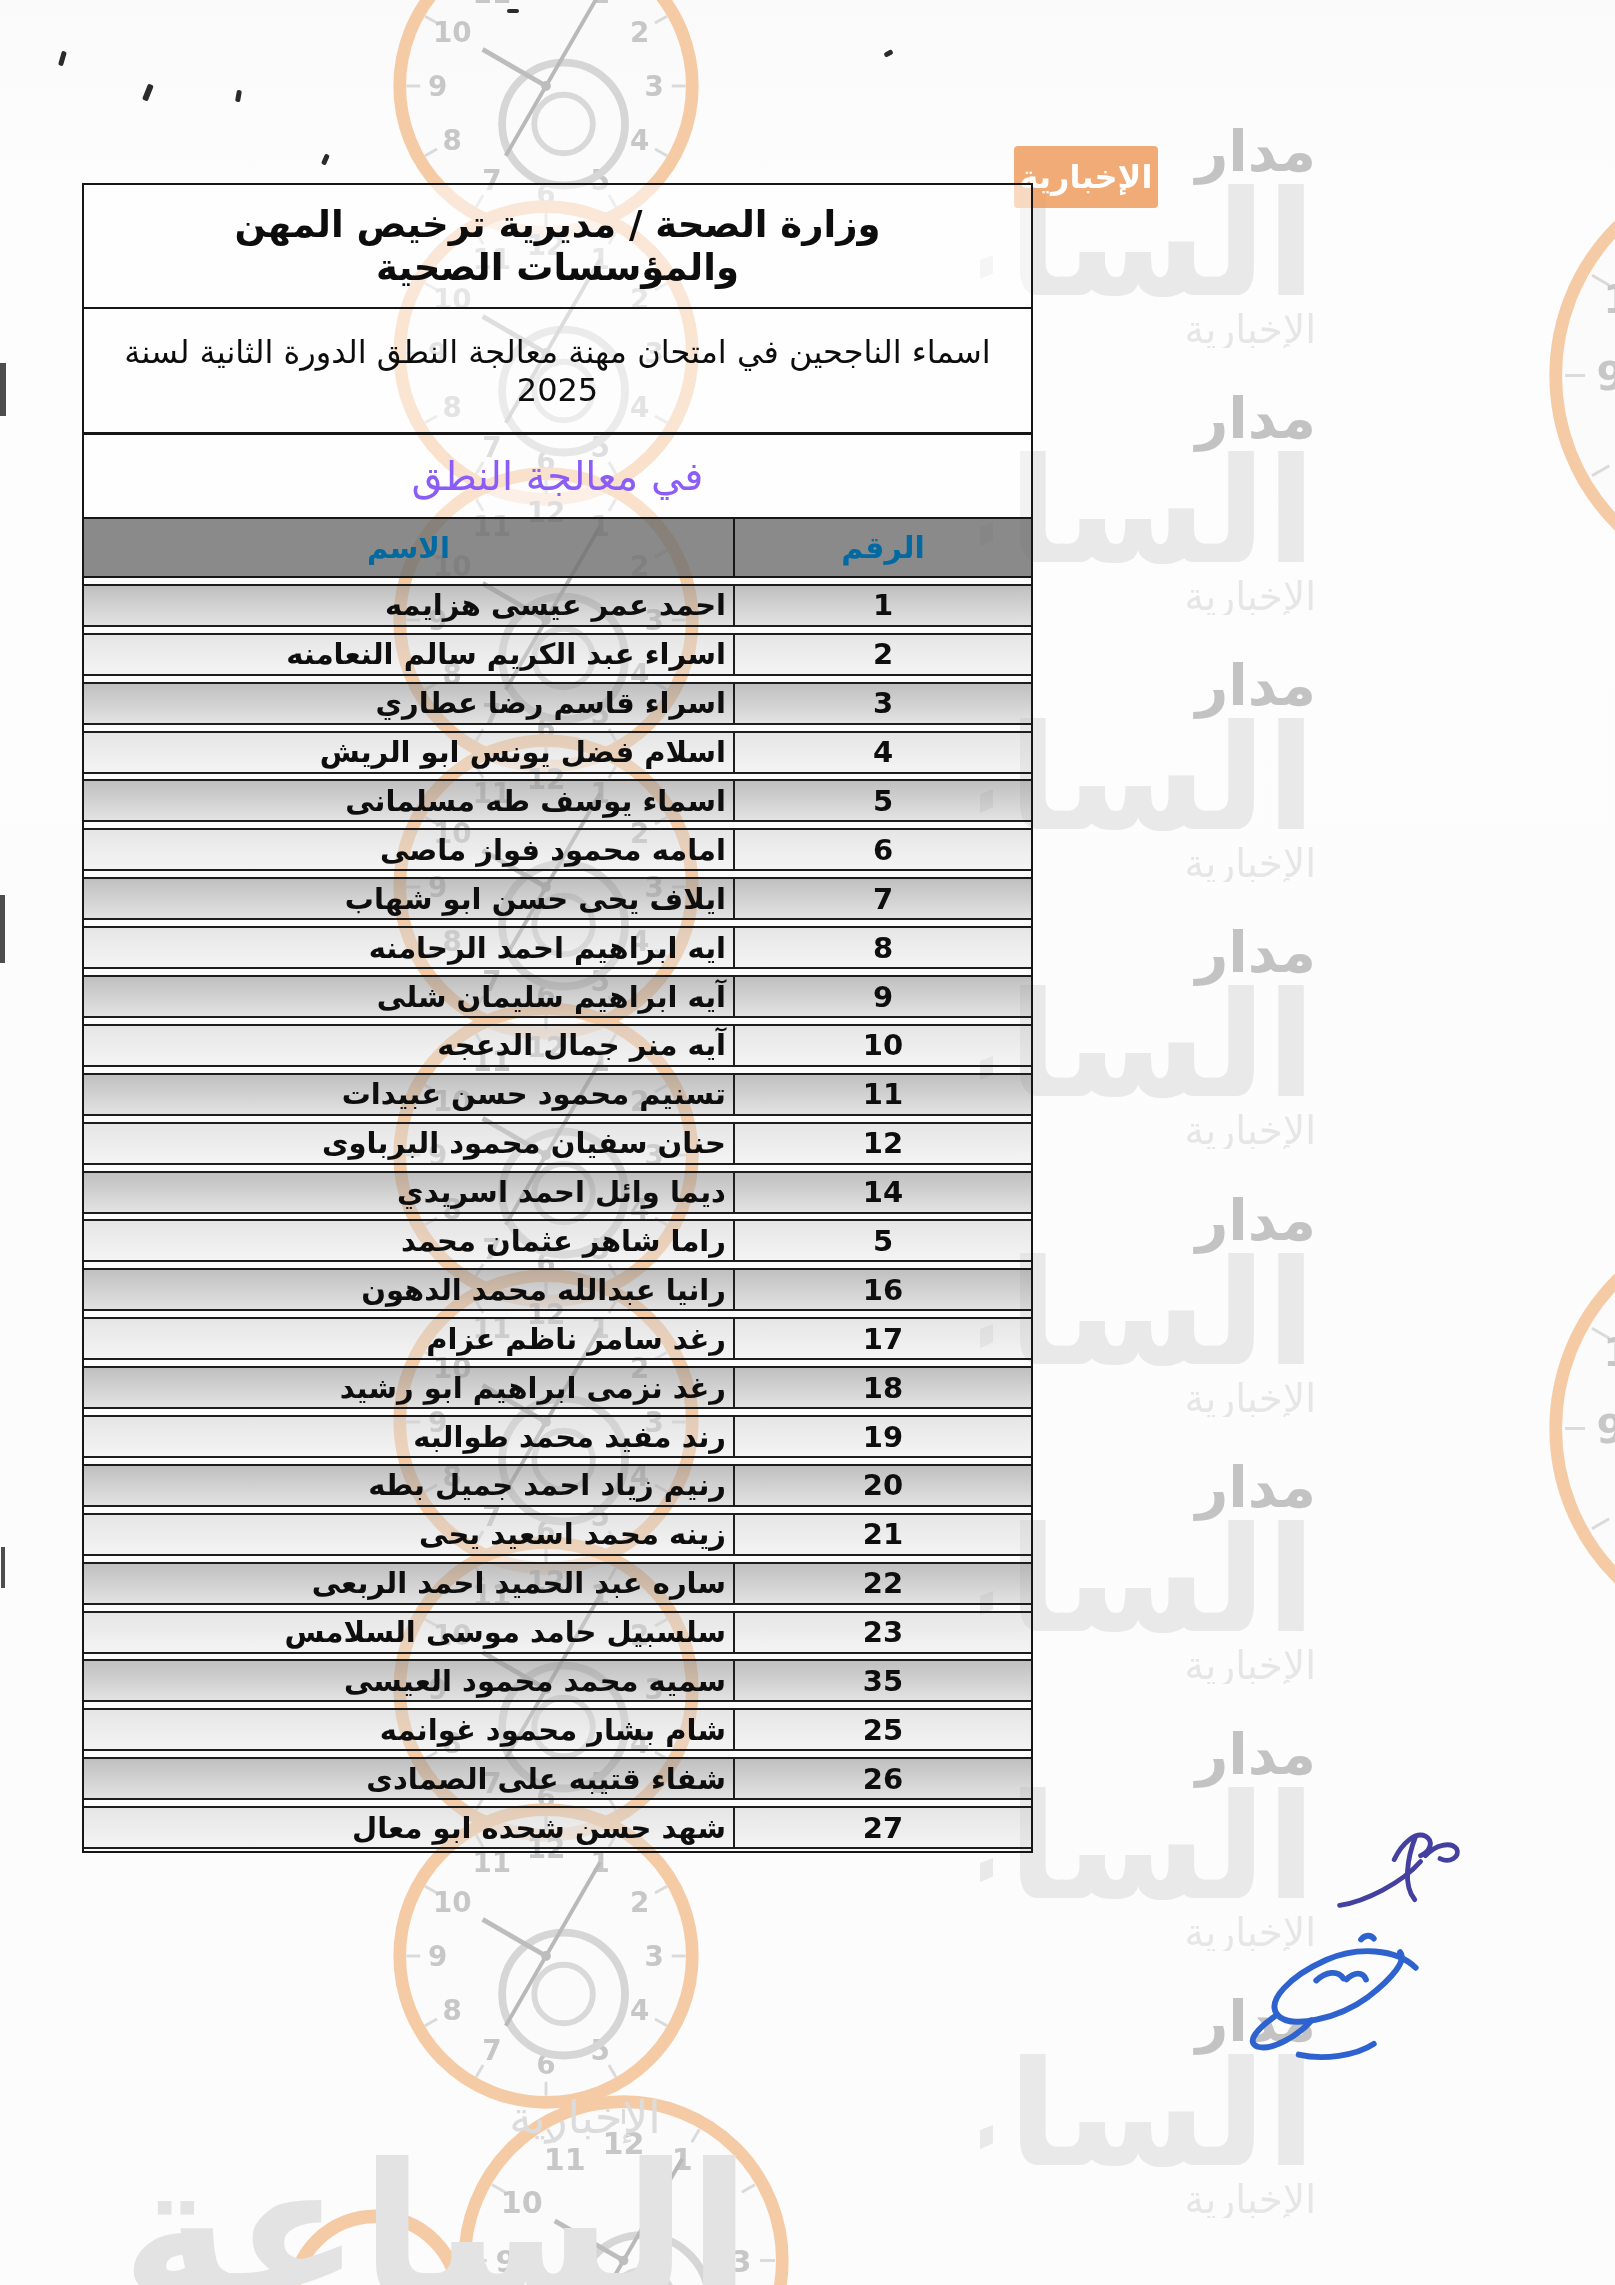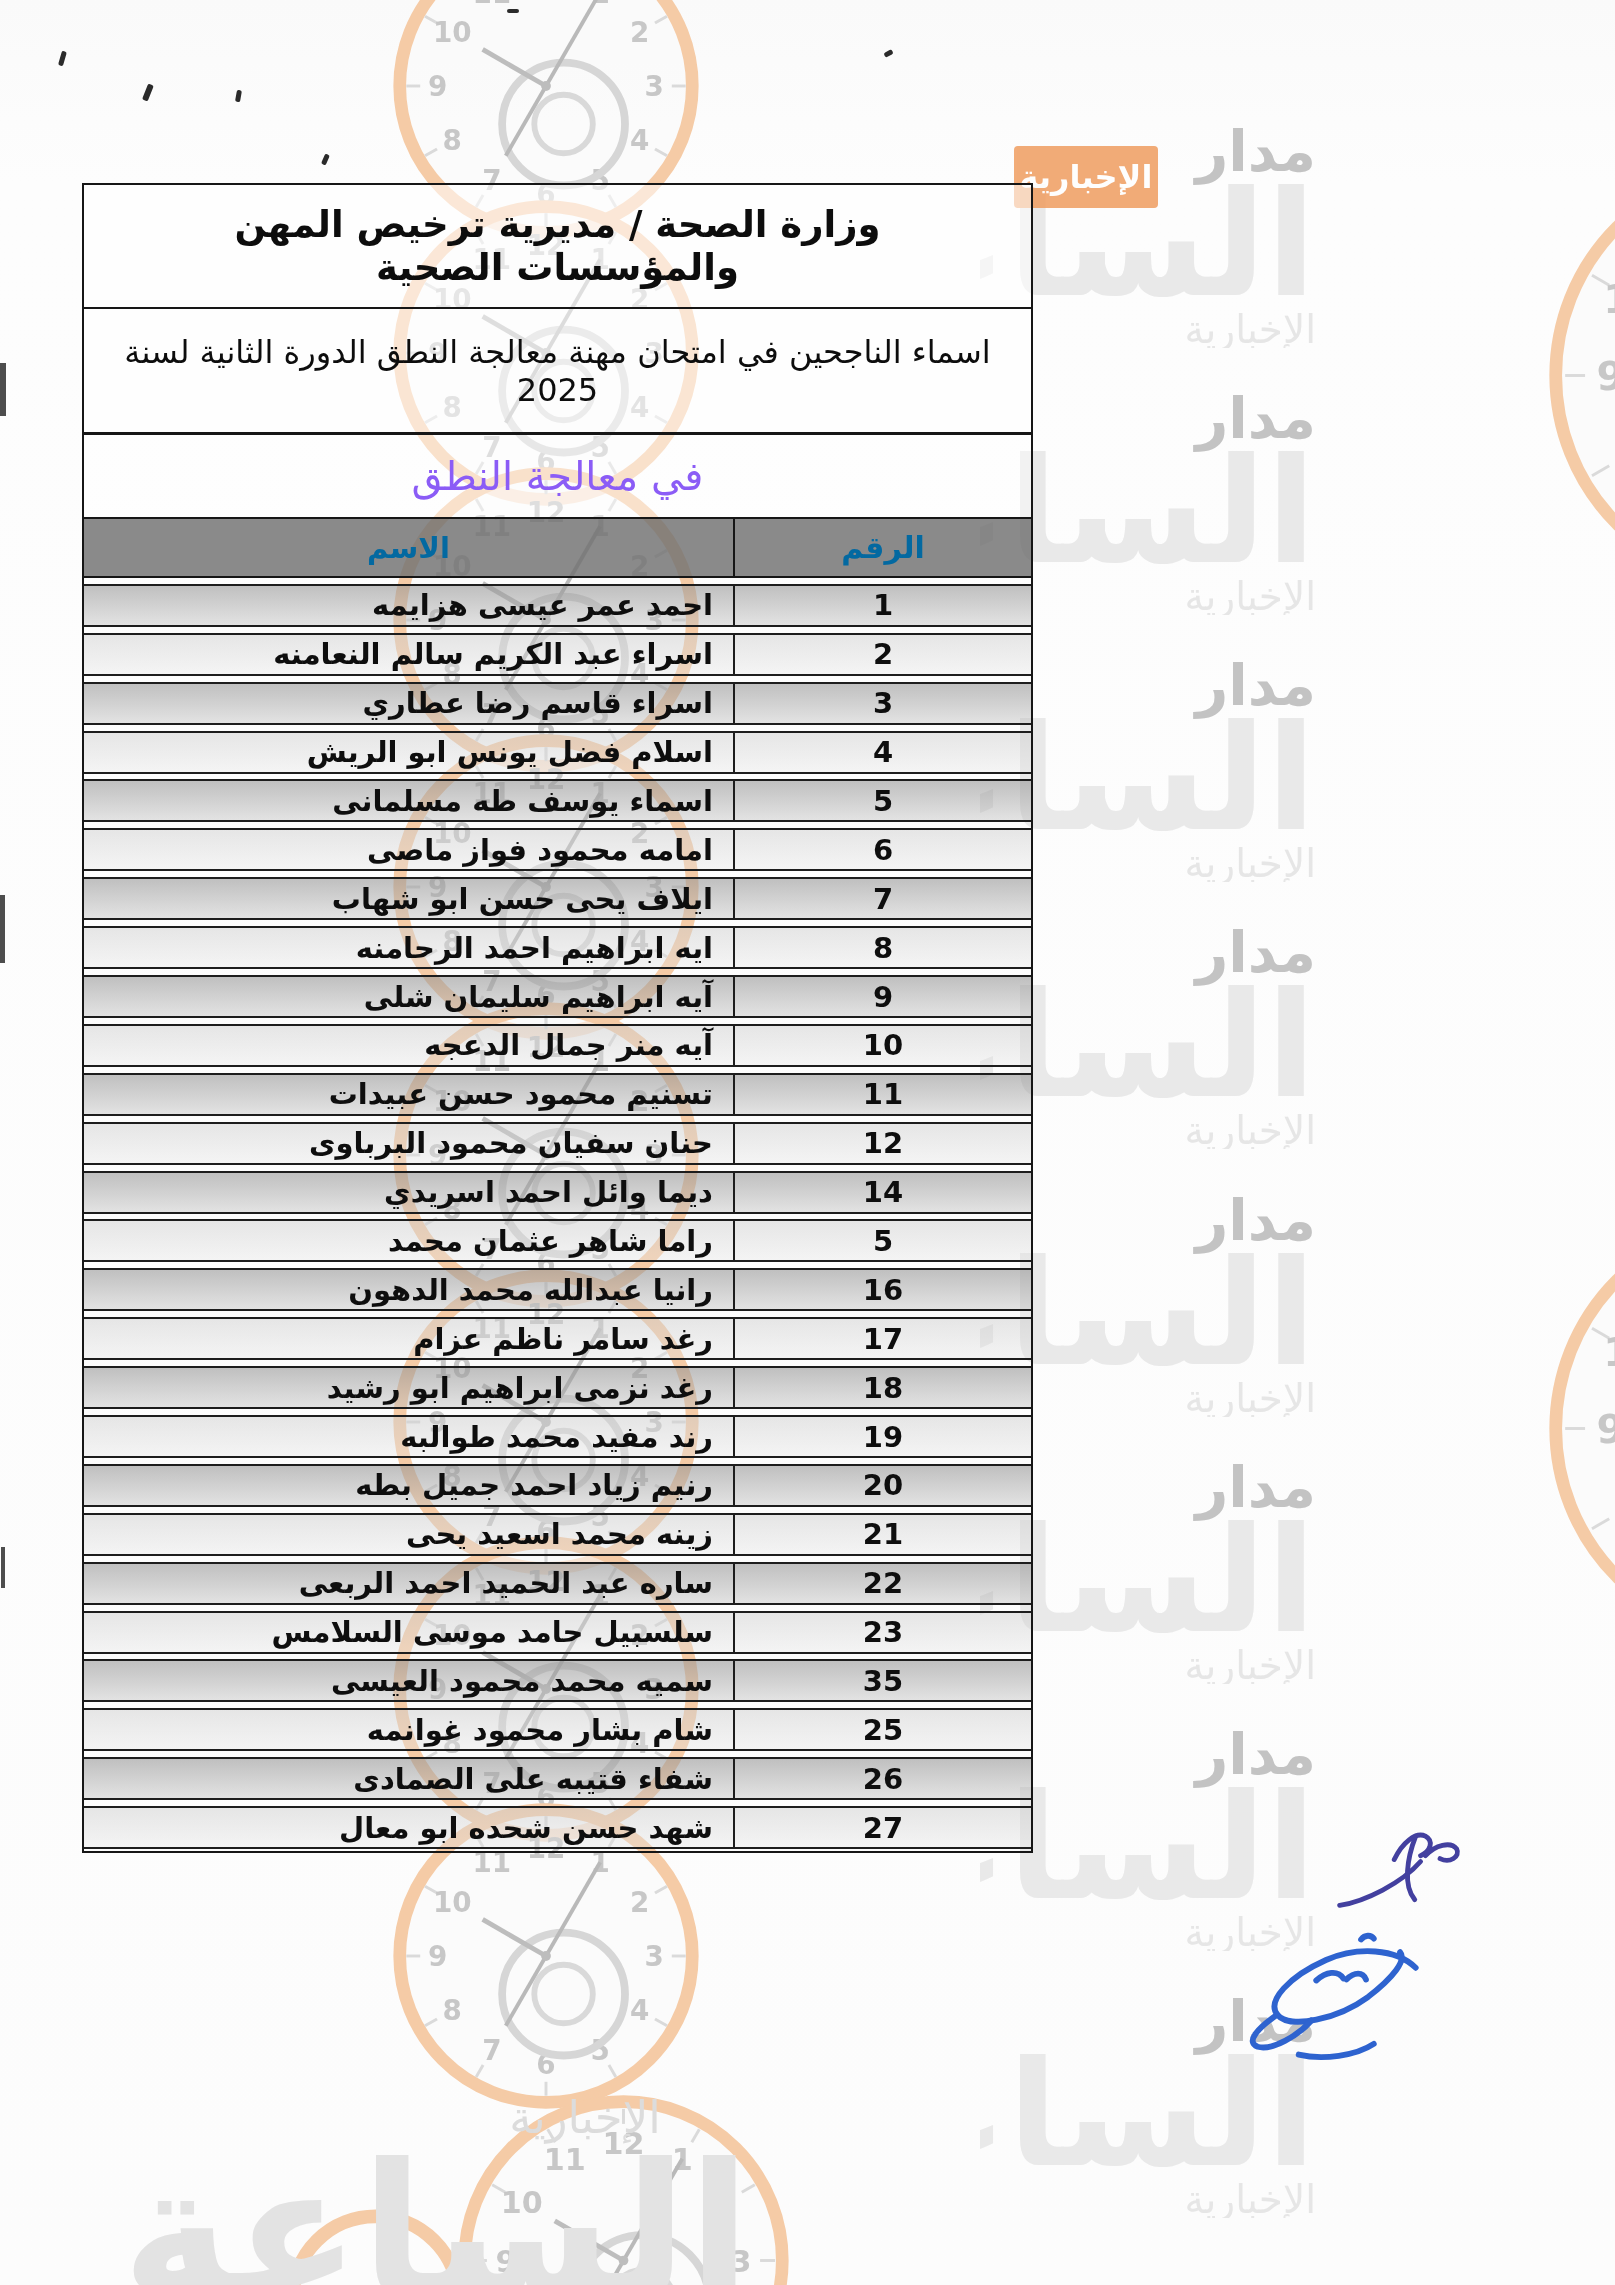--- a/index.html
+++ b/index.html
@@ -57,21 +57,21 @@
   .rows{padding:5.9px 0 2px 0;}
   .row{
     height:43px;margin-bottom:5.9px;display:flex;box-sizing:border-box;
     border-top:2px solid #1d1d1d;border-bottom:2px solid #1d1d1d;
   }
   .row:last-child{margin-bottom:0;}
   .row:nth-child(odd){background:linear-gradient(180deg,rgba(148,148,148,.58),rgba(190,190,190,.42));}
   .row:nth-child(even){background:linear-gradient(180deg,rgba(205,205,205,.48),rgba(228,228,228,.35));}
   .cell-name{
     flex:1;direction:rtl;display:flex;align-items:center;justify-content:flex-start;
-    padding-right:20px;font-size:29px;font-weight:bold;color:#0e0e0e;white-space:nowrap;overflow:hidden;
+    padding-right:7px;font-size:29px;font-weight:bold;color:#0e0e0e;white-space:nowrap;overflow:hidden;
   }
   .cell-no{
     width:298px;border-left:2.9px solid #1d1d1d;box-sizing:border-box;
     display:flex;align-items:center;justify-content:center;
     font-size:29px;font-weight:bold;color:#0e0e0e;
   }
   
   .sig-layer{position:absolute;left:1209px;top:1765px;z-index:2;}
   .speck{position:absolute;background:#2b2b2b;z-index:2;border-radius:2px;}
   .edge-mark{position:absolute;background:#4d4d4d;z-index:2;}

